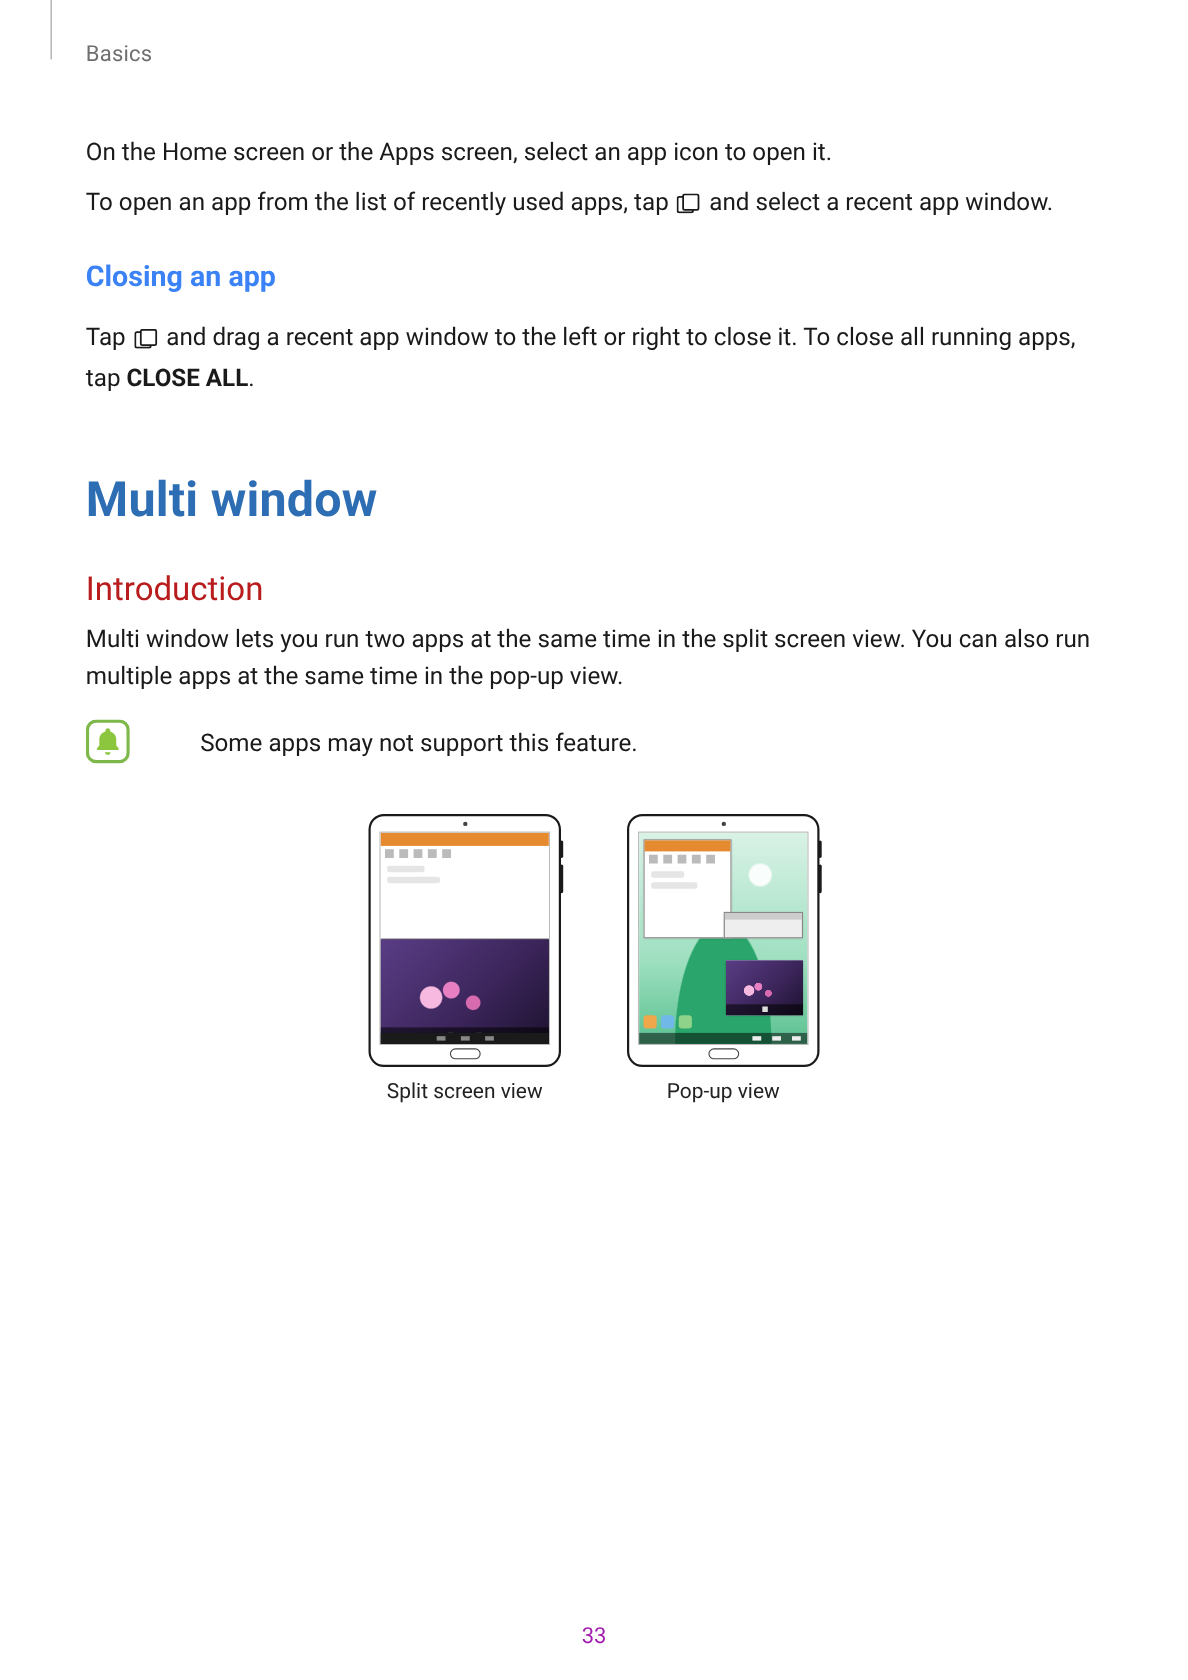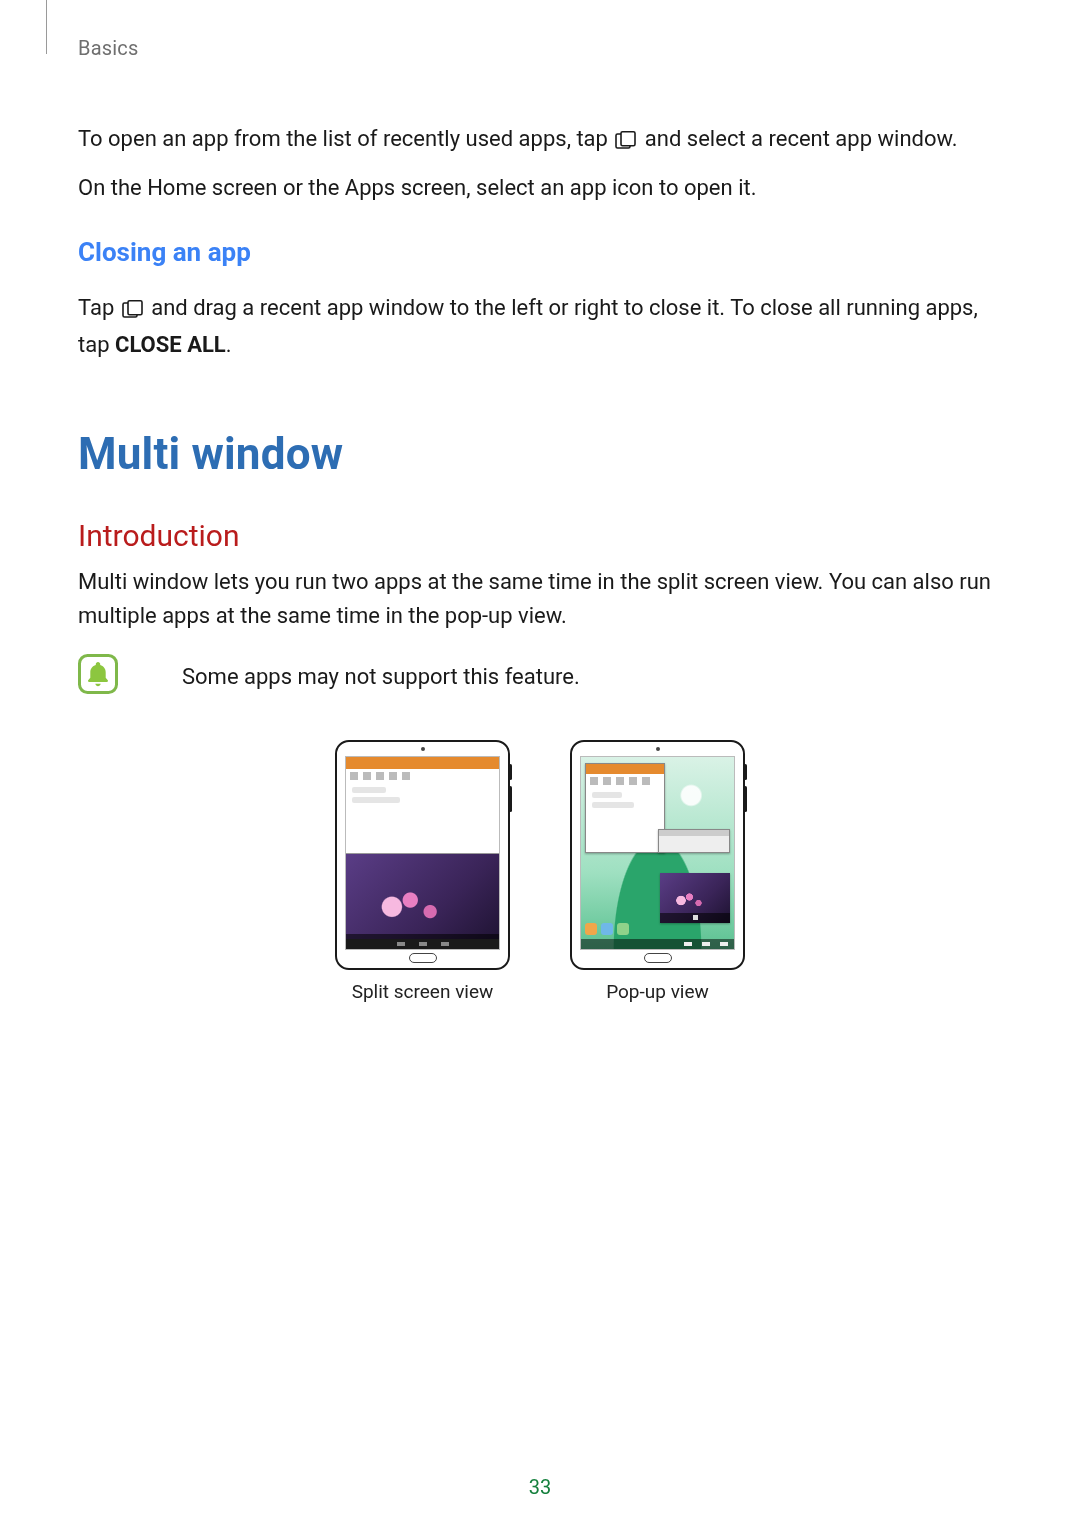--- a/index.html
+++ b/index.html
@@ -157,45 +157,45 @@
   .dock i:nth-child(3){ background:#8fd28a;}
   .sysnavp { position:absolute; left:0; right:0; bottom:0; height:10px; background:rgba(0,0,0,.5); display:flex; justify-content:flex-end; gap:10px; align-items:center; padding-right:6px;}
   .sysnavp i{ width:8px; height:4px; background:#eee; display:block; }
 
   .page-number {
     position: absolute;
     bottom: 28px;
     left: 0; right: 0;
     text-align: center;
     font-size: 20px;
-    color: #15803d;
+    color: #a21caf;
   }
 </style>
 </head>
 <body>
 
 <div class="page">
   <div class="edge-rule"></div>
 
   <div class="breadcrumb">Basics</div>
 
+
+  <p class="body">On the Home screen or the Apps screen, select an app icon to open it.</p>
 
   <p class="body">
     <span>To open an app from the list of recently used apps, tap </span>
     <span class="recent-icon">
       <svg width="22" height="18" viewBox="0 0 22 18">
         <rect x="1" y="3" width="14" height="14" rx="1.5" fill="none" stroke="#1a1a1a" stroke-width="1.6"></rect>
         <rect x="6" y="0.8" width="14" height="14" rx="1.5" fill="#fff" stroke="#1a1a1a" stroke-width="1.6"></rect>
       </svg>
     </span>
     <span> and select a recent app window.</span>
   </p>
 
-  <p class="body">On the Home screen or the Apps screen, select an app icon to open it.</p>
-
   <h3 class="black">Closing an app</h3>
 
   <p class="body">
     <span>Tap </span>
     <span class="recent-icon">
       <svg width="22" height="18" viewBox="0 0 22 18">
         <rect x="1" y="3" width="14" height="14" rx="1.5" fill="none" stroke="#1a1a1a" stroke-width="1.6"></rect>
         <rect x="6" y="0.8" width="14" height="14" rx="1.5" fill="#fff" stroke="#1a1a1a" stroke-width="1.6"></rect>
       </svg>
     </span>

